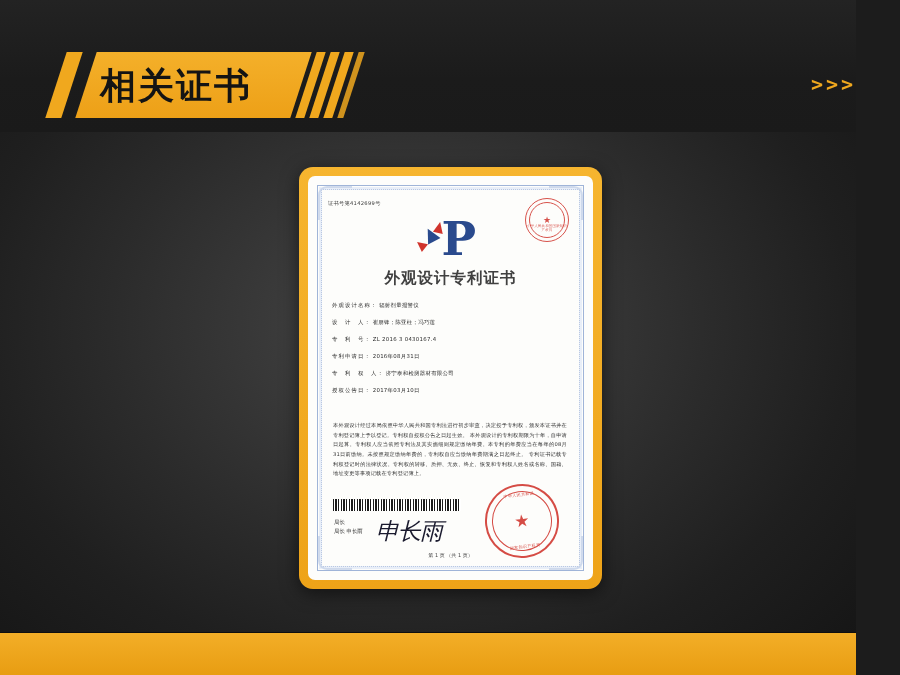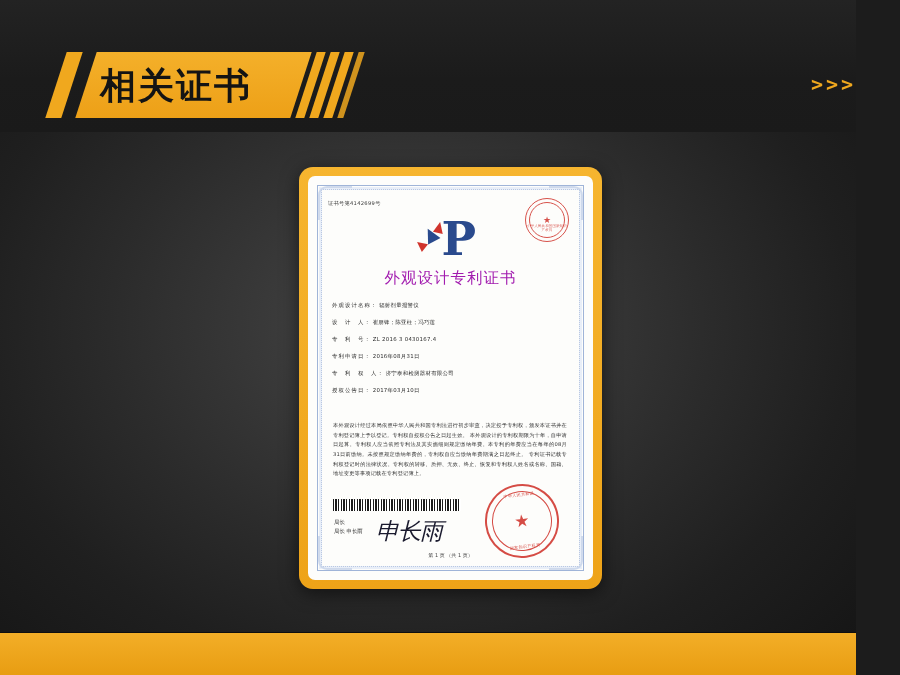--- a/index.html
+++ b/index.html
@@ -177,22 +177,22 @@
   }
   #sp1 { left: 16px; top: 12px; border-left: 7px solid transparent; border-right: 7px solid transparent; border-bottom: 14px solid #2a4a8d; transform: rotate(-28deg);}
   #sp2 { left: 26px; top: 6px;  border-left: 5px solid transparent; border-right: 5px solid transparent; border-bottom: 11px solid #d0342c; transform: rotate(12deg);}
   #sp3 { left: 8px;  top: 24px; border-left: 5px solid transparent; border-right: 5px solid transparent; border-bottom: 10px solid #d0342c; transform: rotate(-52deg);}
 
   #cert-title {
     position: absolute;
     left: 0; right: 0; top: 72px;
     text-align: center;
     font-size: 15.5px;
-    font-weight: normal;
-    color: #a21caf;
+    font-weight: bold;
+    color: #404040;
     letter-spacing: 1px;
     font-family: "DejaVu Sans", "Liberation Sans", sans-serif;
   }
   #fields {
     position: absolute;
     left: 4px; right: 6px; top: 106px;
   }
   .field-row {
     font-size: 5.4px;
     color: #2b2b2b;

